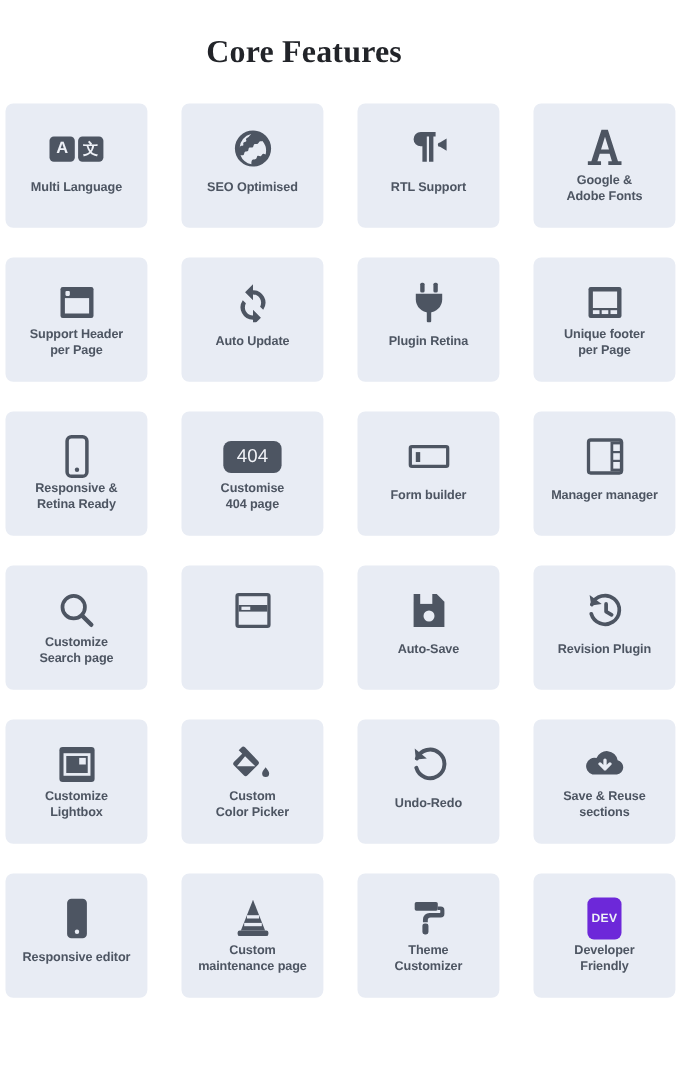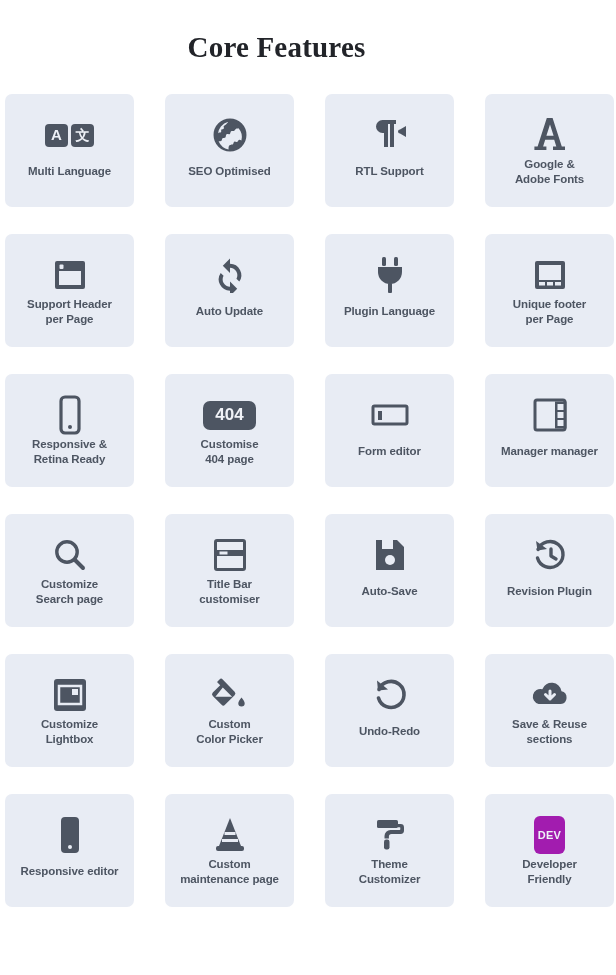--- a/index.html
+++ b/index.html
@@ -73,27 +73,27 @@
     bottom: 28px;
     left: 0;
     right: 0;
   }
   .card-label.two-line { bottom: 20px; }
   .badge-404 {
     background: #4d5562;
     color: #f1f3f8;
     border-radius: 7px;
     font-size: 17px;
-    font-weight: bold;
+    font-weight: normal;
     padding: 4px 12px 5px 12px;
     line-height: 20px;
     font-family: "Liberation Sans", sans-serif;
   }
   .badge-dev {
-    background: #a21caf;
+    background: #6d28d9;
     color: #eef1f7;
     border-radius: 6px;
     font-size: 11px;
     font-weight: bold;
     letter-spacing: 0.3px;
     padding: 8px 6px 8px 6px;
     line-height: 12px;
     width: 31px;
     height: 38px;
     box-sizing: border-box;
@@ -189,21 +189,21 @@
 
     <div class="card">
       <div class="card-icon">
         <svg width="32" height="40" viewBox="0 0 32 40" fill="#4d5562">
           <rect x="8" y="2" width="4" height="9" rx="1.5"></rect>
           <rect x="20" y="2" width="4" height="9" rx="1.5"></rect>
           <path d="M4 12h24v5a12 12 0 0 1-24 0Z"></path>
           <rect x="14" y="28" width="4" height="10" rx="1"></rect>
         </svg>
       </div>
-      <div class="card-label">Plugin Language</div>
+      <div class="card-label">Plugin Retina</div>
     </div>
 
     <div class="card">
       <div class="card-icon">
         <svg width="36" height="36" viewBox="0 0 36 36">
           <rect x="3" y="4" width="30" height="28" rx="2" fill="#4d5562"></rect>
           <rect x="7" y="8" width="22" height="15" fill="#e8ecf4"></rect>
           <rect x="7" y="25" width="6" height="3.5" fill="#e8ecf4"></rect>
           <rect x="15" y="25" width="6" height="3.5" fill="#e8ecf4"></rect>
           <rect x="23" y="25" width="6" height="3.5" fill="#e8ecf4"></rect>
@@ -232,21 +232,21 @@
 404 page</div>
     </div>
 
     <div class="card">
       <div class="card-icon">
         <svg width="38" height="26" viewBox="0 0 38 26">
           <rect x="2" y="4" width="34" height="18" rx="1.5" fill="none" stroke="#4d5562" stroke-width="3"></rect>
           <rect x="7" y="9" width="4" height="9" fill="#4d5562"></rect>
         </svg>
       </div>
-      <div class="card-label">Form editor</div>
+      <div class="card-label">Form builder</div>
     </div>
 
     <div class="card">
       <div class="card-icon">
         <svg width="36" height="36" viewBox="0 0 36 36">
           <rect x="3" y="3" width="30" height="30" rx="2" fill="none" stroke="#4d5562" stroke-width="3"></rect>
           <rect x="23" y="4.5" width="11.5" height="27" fill="#4d5562"></rect>
           <rect x="25.5" y="7" width="6" height="6" fill="#e8ecf4"></rect>
           <rect x="25.5" y="15" width="6" height="6" fill="#e8ecf4"></rect>
           <rect x="25.5" y="23" width="6" height="6" fill="#e8ecf4"></rect>
@@ -268,22 +268,20 @@
 
     <div class="card">
       <div class="card-icon">
         <svg width="34" height="34" viewBox="0 0 34 34">
           <rect x="2.5" y="2.5" width="29" height="29" rx="1.5" fill="none" stroke="#4d5562" stroke-width="3"></rect>
           <rect x="5" y="5" width="24" height="6" fill="#e8ecf4"></rect>
           <rect x="4" y="12" width="26" height="6" fill="#4d5562"></rect>
           <rect x="6.5" y="13.5" width="8" height="3" fill="#e8ecf4"></rect>
         </svg>
       </div>
-      <div class="card-label two-line">Title Bar
-customiser</div>
     </div>
 
     <div class="card">
       <div class="card-icon">
         <svg width="32" height="34" viewBox="0 0 32 34" fill="#4d5562">
           <path d="M2 2h21l7 7v23H2Z"></path>
           <rect x="8" y="2" width="11" height="9" fill="#e8ecf4"></rect>
           <circle cx="16" cy="22" r="5" fill="#e8ecf4"></circle>
         </svg>
       </div>

